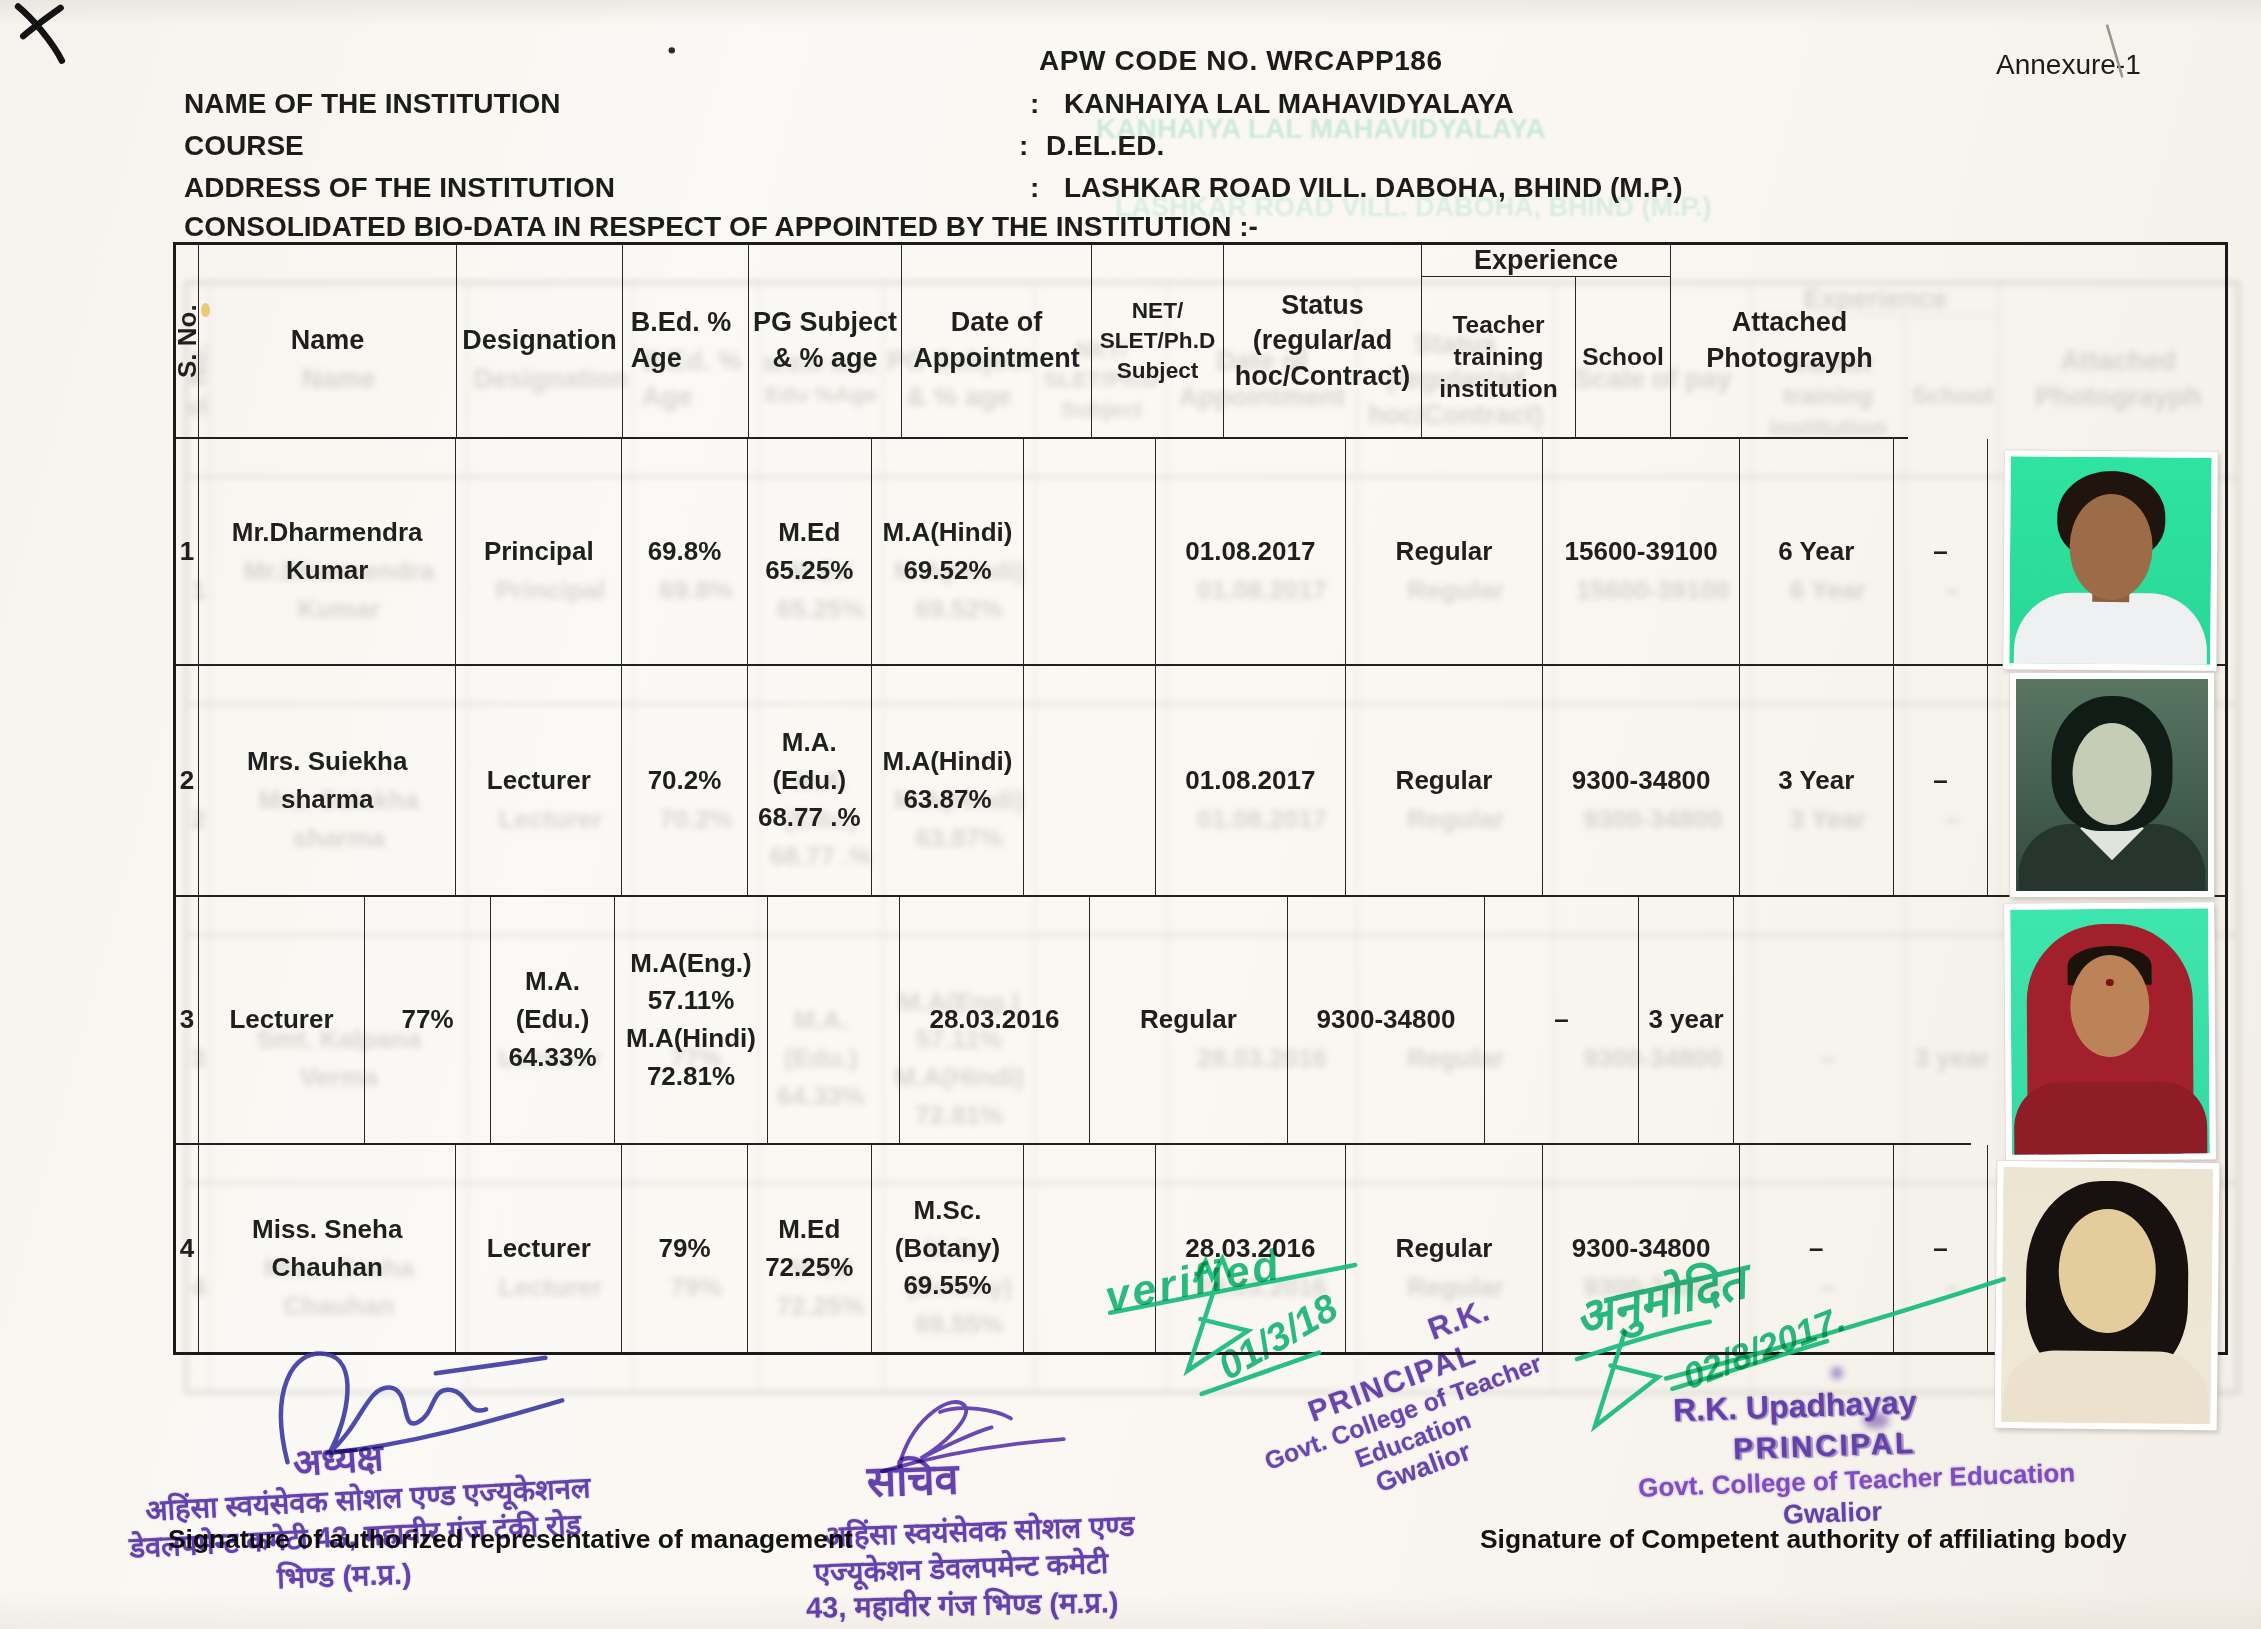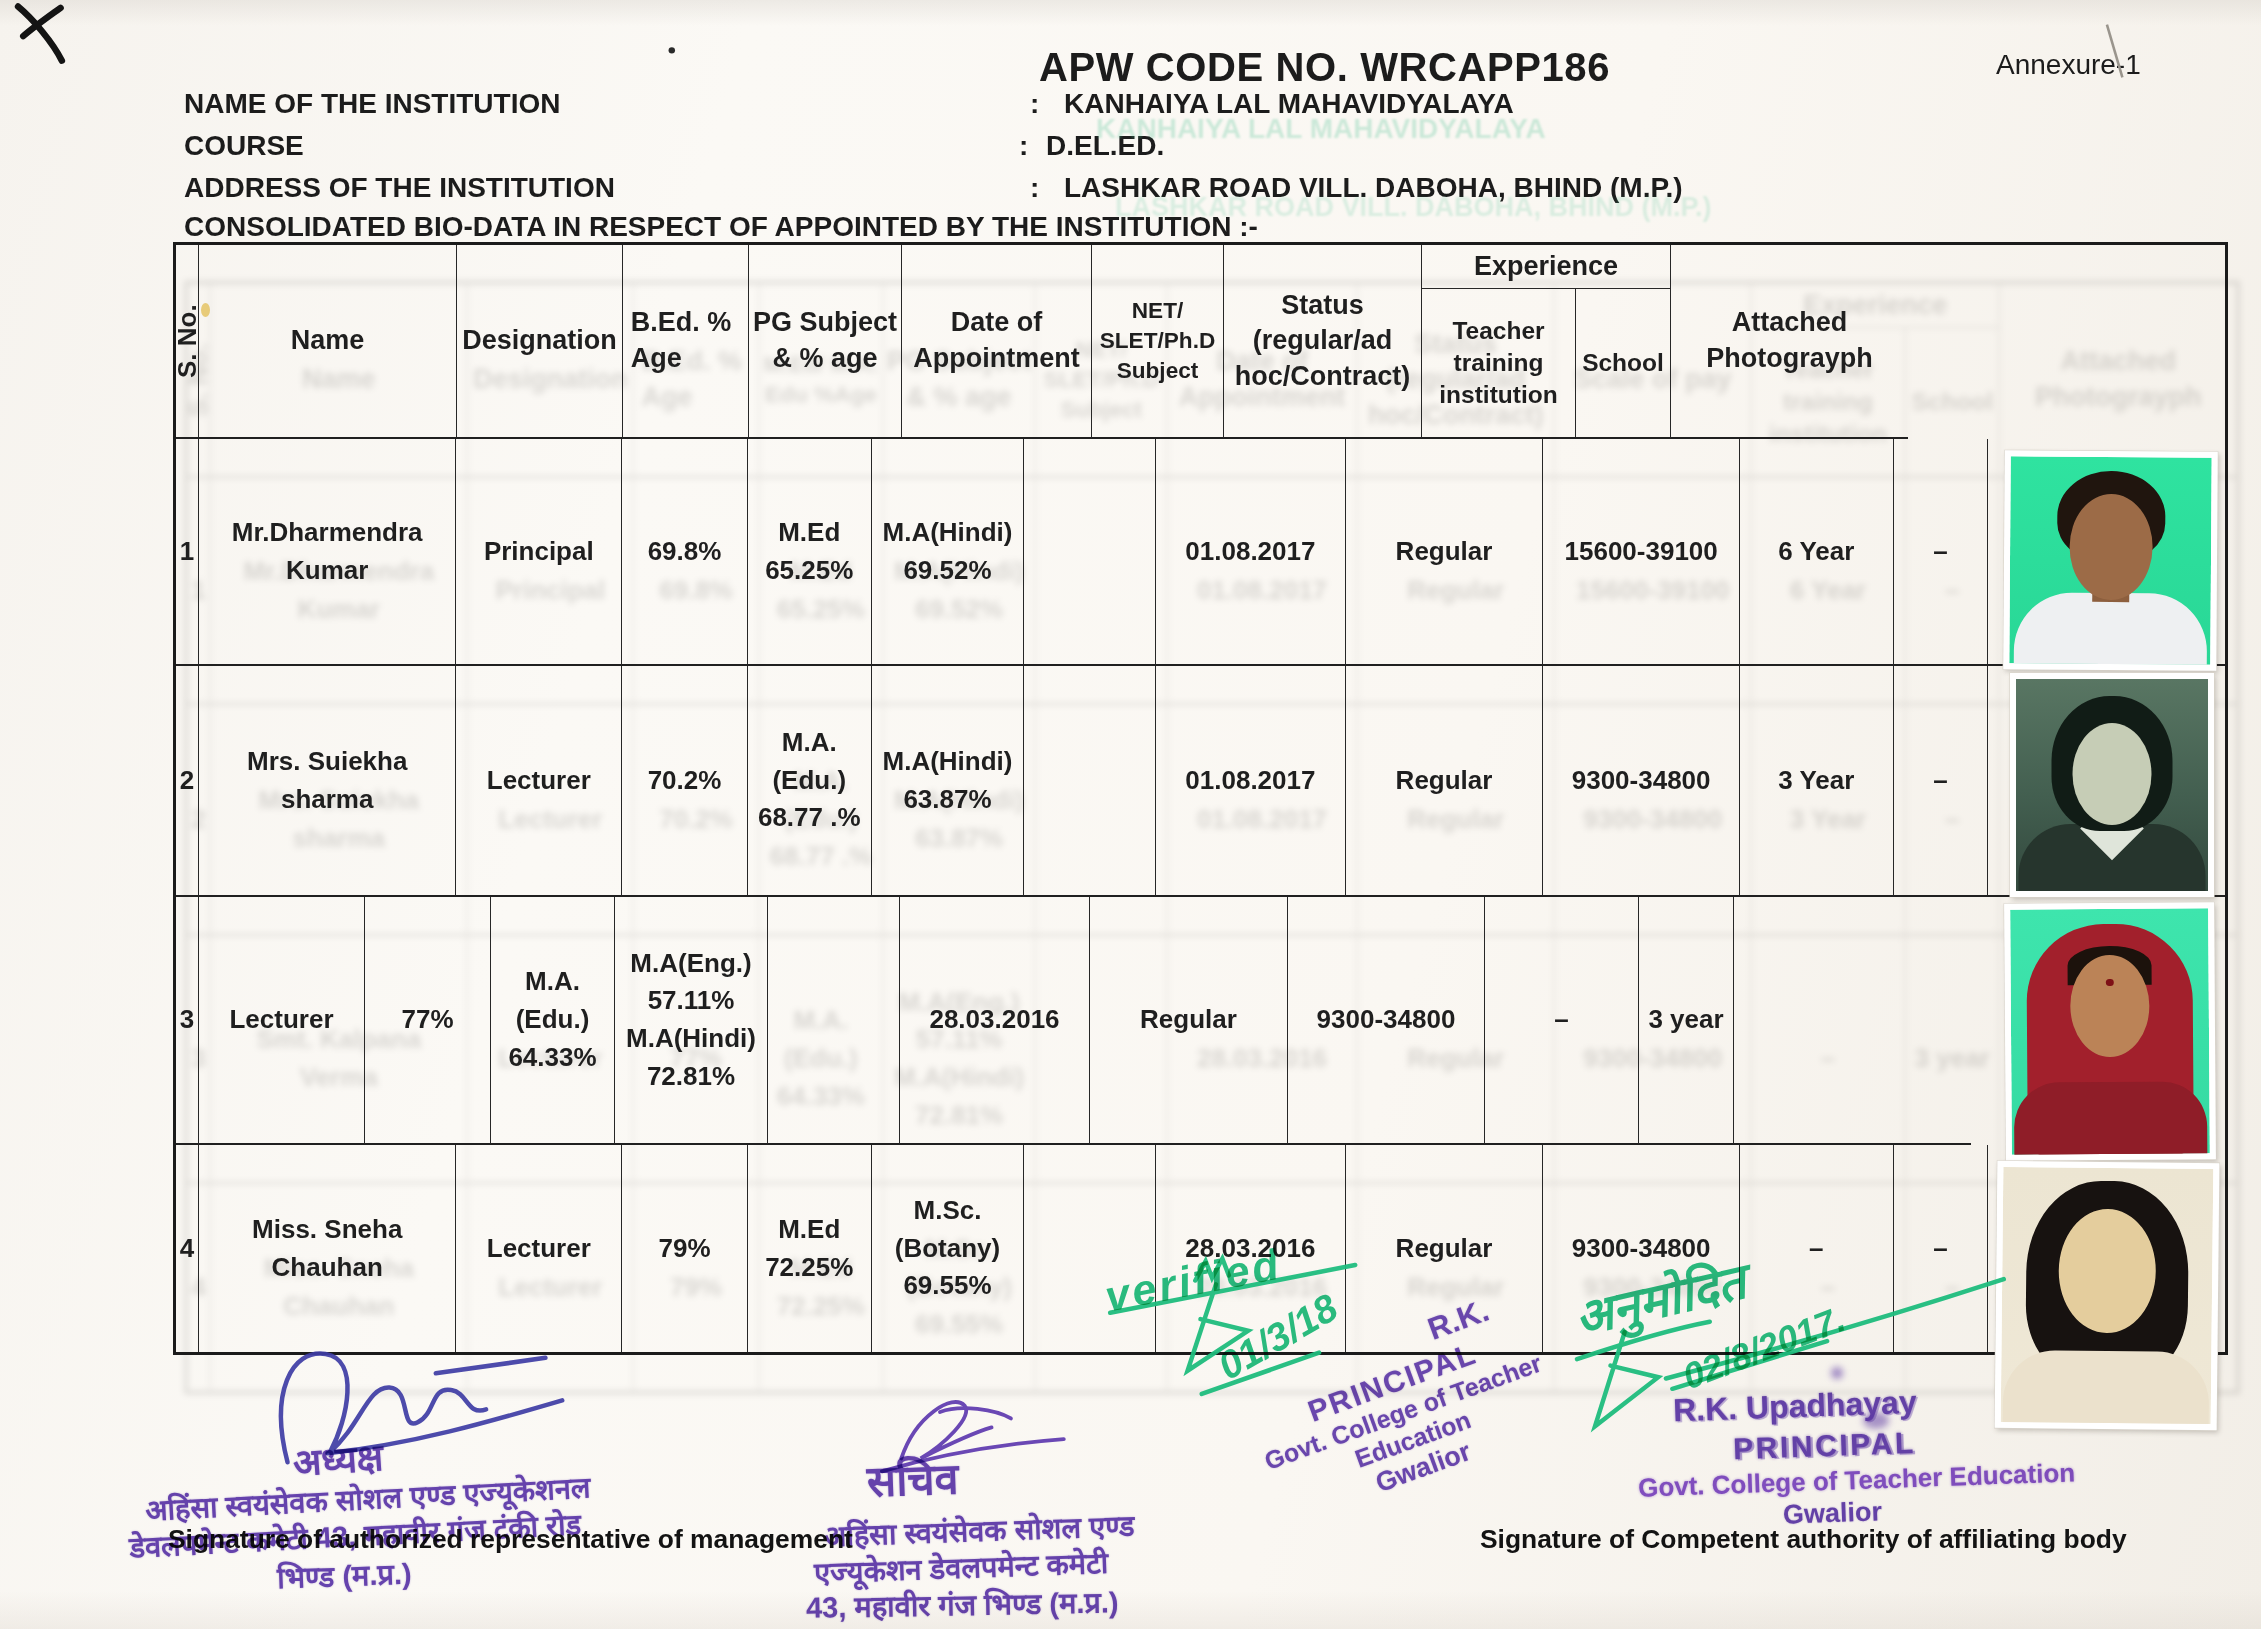--- a/index.html
+++ b/index.html
@@ -5,40 +5,40 @@
 <style>
   *{box-sizing:border-box;margin:0;padding:0}
   html,body{width:2261px;height:1630px}
   body{position:relative;overflow:hidden;background:#d8d5d0;font-family:"Liberation Sans",sans-serif;color:#1c1c1c}
   .paper{position:absolute;inset:0;background:linear-gradient(105deg,#f6f3ee 0%,#fbf9f5 28%,#faf7f2 62%,#f2eee7 100%)}
   .paper::after{content:"";position:absolute;inset:0;background:
      linear-gradient(180deg,rgba(210,205,198,.35) 0,rgba(255,255,255,0) 26px),
      linear-gradient(0deg,rgba(214,206,196,.28) 0,rgba(255,255,255,0) 39px)}
   
   .typed{position:absolute;white-space:nowrap;color:#1c1c1c}
-  .apw{left:1039px;top:45px;font-size:40px;font-weight:700;letter-spacing:0.6px}
+  .apw{left:1039px;top:45px;font-size:28px;font-weight:700;letter-spacing:0.6px}
   .annex{left:1996px;top:49px;font-size:28px;font-weight:400}
   .lbl{font-weight:700;font-size:28px}
   .val{font-weight:700;font-size:28px}
   .echo{position:absolute;color:#44bd8d;opacity:.26;filter:blur(1.3px);font-weight:700;white-space:nowrap;z-index:1}
   
   .bio-table{position:absolute;left:173px;top:242px;width:2055px;border:3.2px solid #1b1b1b;z-index:3}
   .trow{display:flex}
   .c{border-right:1.9px solid #272727;border-bottom:2.6px solid #202020;display:flex;align-items:center;justify-content:center;
      text-align:center;white-space:pre-line;font-size:26px;font-weight:600;color:#1f1f1f;line-height:1.45;position:relative}
   .last{border-right:none}
   .rlast .c{border-bottom:none}
   .hc{font-weight:700;font-size:27px;line-height:1.32}
   .small{font-size:22.6px}
   .al{justify-content:flex-start;text-align:left;padding-left:7.7px}
   .vert{display:block;transform:rotate(-90deg);white-space:nowrap;font-weight:700;font-size:26px}
   .w0{width:23px}.w1{width:258px}.w2{width:166px}.w3{width:126px}.w4{width:124px}.w5{width:153px}
   .w6{width:132px}.w7{width:190px}.w8{width:198px}.w9{width:197px}.w12{width:237px}
   .expgroup{width:249px;padding:0;flex-direction:column;align-items:stretch;justify-content:flex-start}
-  .exp-top{height:44px;border-bottom:1.9px solid #272727;display:flex;align-items:center;justify-content:center;font-weight:700;font-size:27px}
+  .exp-top{height:32px;border-bottom:1.9px solid #272727;display:flex;align-items:center;justify-content:center;font-weight:700;font-size:27px}
   .exp-sub{flex:1;display:flex}
   .exp-c{display:flex;align-items:center;justify-content:center;text-align:center;white-space:pre-line;font-weight:700;font-size:24.5px;line-height:1.32}
   .exp-c:first-child{width:154px;border-right:1.9px solid #272727}
   .exp-c:last-child{flex:1}
   .ghost{filter:blur(3.2px) opacity(.16) sepia(.5);transform:translate(11.6px,39px);z-index:1;pointer-events:none}
   .fleck{position:absolute;left:201px;top:303px;width:9px;height:14px;background:#e4c05b;border-radius:50%;opacity:.8;z-index:4}
   
   .photo{position:absolute;z-index:4;background:#fff;padding:5.8px;box-shadow:0 0 0 0.6px #d9d4cb,1.9px 2.6px 5.2px rgba(60,50,40,.25)}
   .photo-inner{width:100%;height:100%;position:relative;overflow:hidden}
   .photo-inner div{position:absolute}

